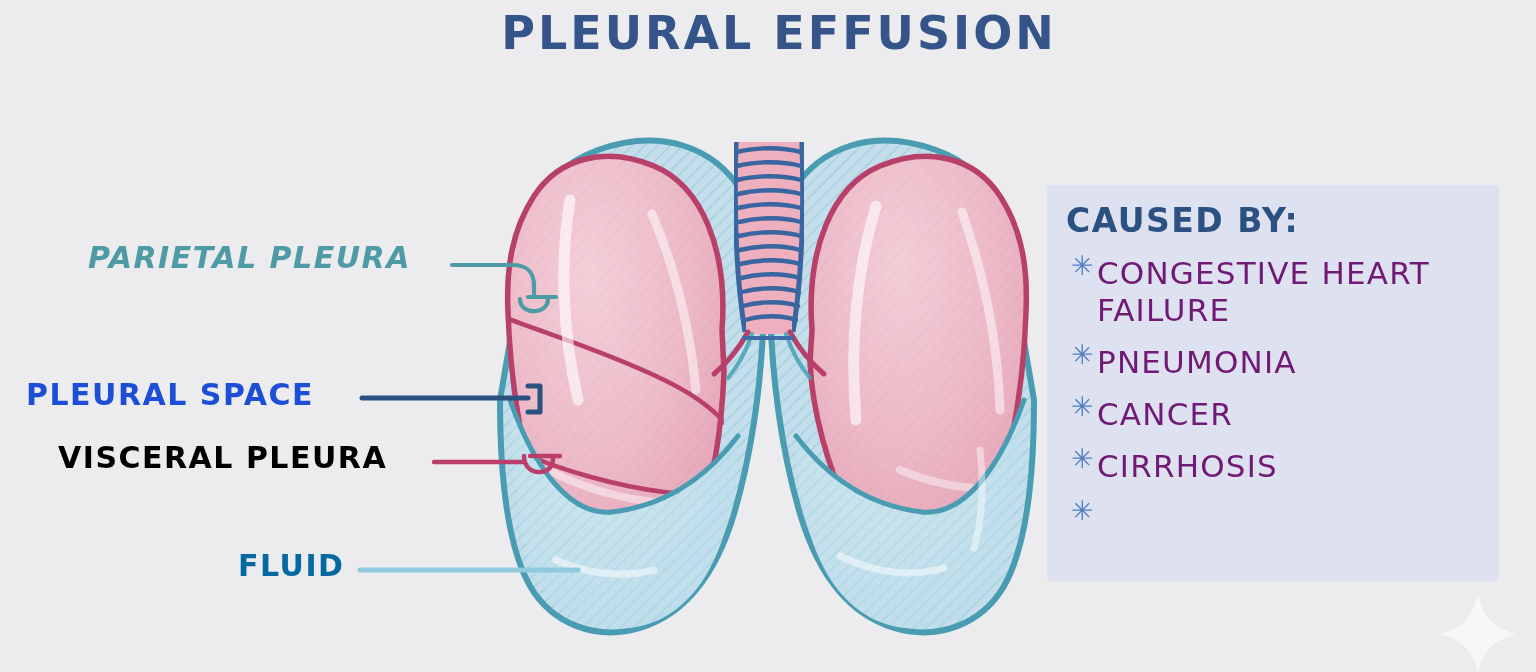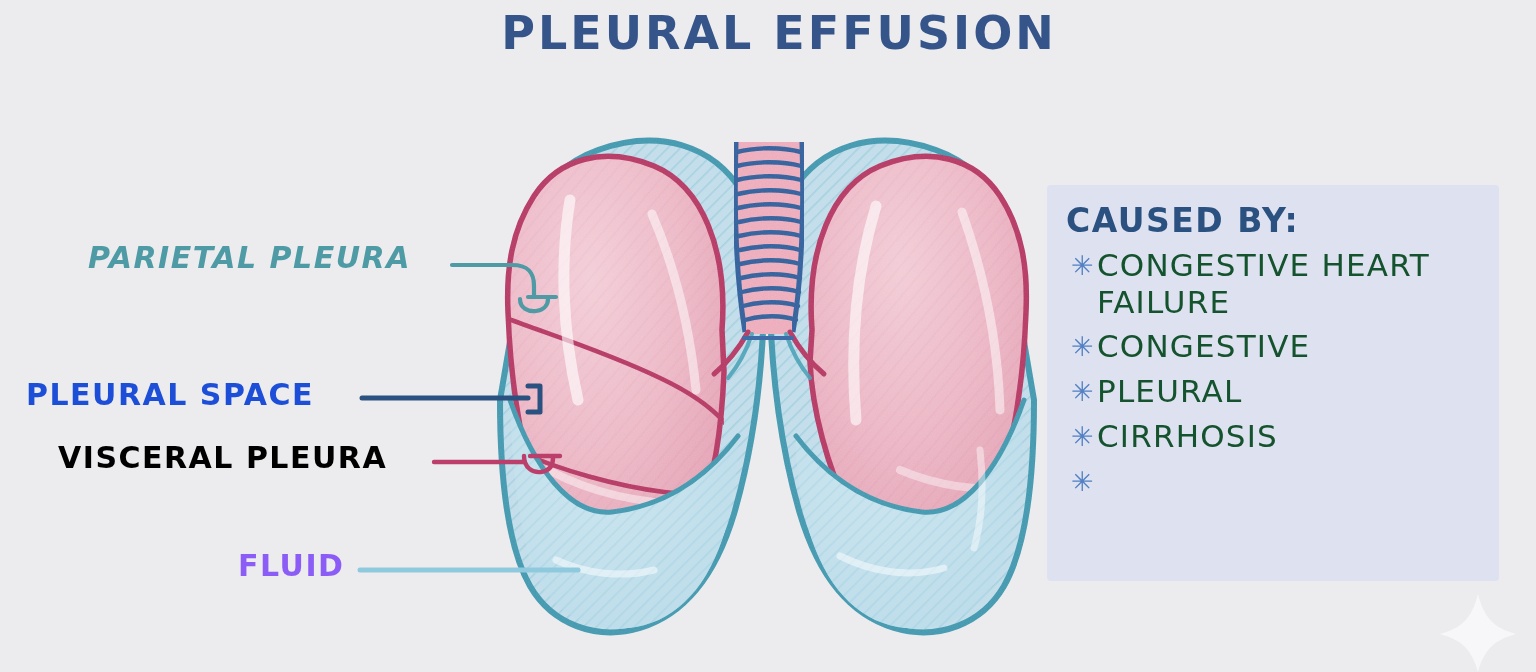--- a/index.html
+++ b/index.html
@@ -57,21 +57,21 @@
     color: #1d4ed8;
   }
   #label-visceral {
     left: 58px;  top: 440px;
     font-size: 30px;
     color: #000000;
   }
   #label-fluid {
     left: 238px; top: 548px;
     font-size: 30px;
-    color: #8b5cf6;
+    color: #0369a1;
   }
 
   
   #causes-panel {
     position: absolute;
     left: 1047px;
     top: 185px;
     width: 452px;
     height: 396px;
     background: #dee1f0;
@@ -110,22 +110,23 @@
     line-height: 38px;
     color: #5281c4;
     user-select: none;
   }
   .cause-text {
     font-family: "DejaVu Sans", sans-serif;
     font-size: 31px;
     line-height: 37px;
     font-weight: 400;
     letter-spacing: 1.2px;
-    color: #14532d;
+    color: #701a75;
     user-select: none;
+    margin-top: 8px;
   }
 
   
   #art {
     position: absolute;
     left: 0;
     top: 0;
     width: 1536px;
     height: 672px;
   }
@@ -409,25 +410,25 @@
 
   <div id="causes-panel">
     <div id="causes-heading">CAUSED BY:</div>
     <ul id="causes-list">
         <li class="cause-item">
           <span class="cause-bullet">✳</span>
           <span class="cause-text" style="max-width: 360px;">CONGESTIVE HEART FAILURE</span>
         </li>
         <li class="cause-item">
           <span class="cause-bullet">✳</span>
-          <span class="cause-text">CONGESTIVE</span>
+          <span class="cause-text">PNEUMONIA</span>
         </li>
         <li class="cause-item">
           <span class="cause-bullet">✳</span>
-          <span class="cause-text">PLEURAL</span>
+          <span class="cause-text">CANCER</span>
         </li>
         <li class="cause-item">
           <span class="cause-bullet">✳</span>
           <span class="cause-text">CIRRHOSIS</span>
         </li>
         <li class="cause-item">
           <span class="cause-bullet">✳</span>
         </li>
       </ul>
   </div>

